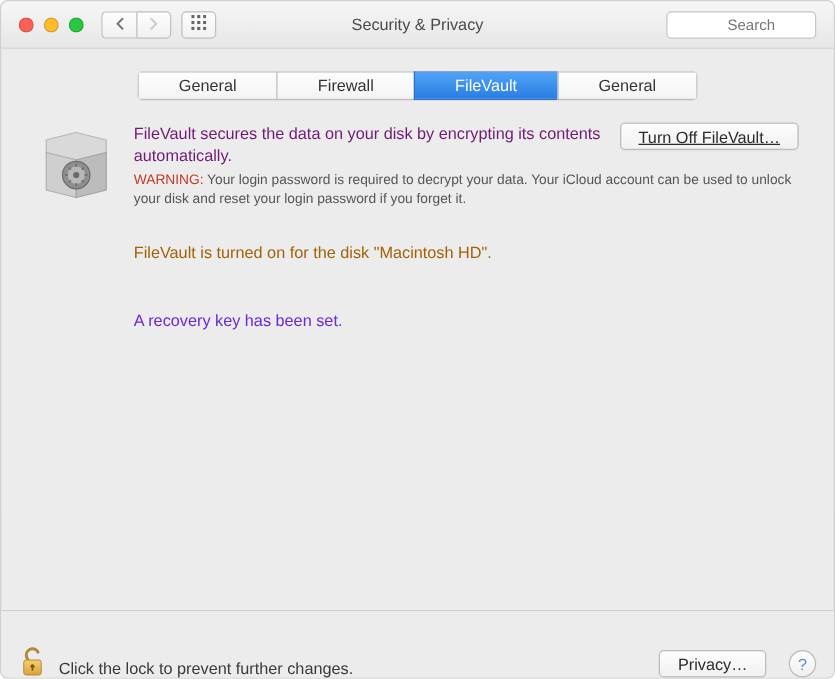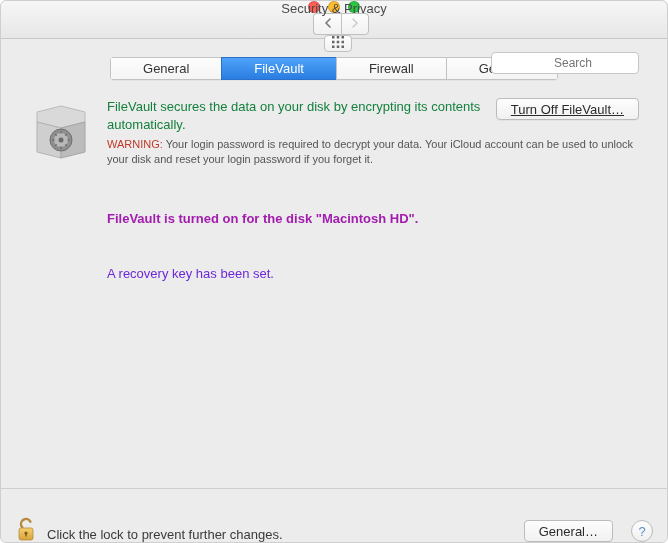--- a/index.html
+++ b/index.html
@@ -19,26 +19,25 @@
     display: flex;
     flex-direction: column;
     border: 1px solid #cfcfcf;
     border-radius: 6px;
   }
   
   .titlebar {
     height: 38px;
     display: flex;
     align-items: center;
-    padding: 0 28px;
+    padding: 0 14px;
     border-bottom: 1px solid #c8c8c8;
     background: linear-gradient(#f6f6f6, #e7e7e7);
     border-radius: 6px 6px 0 0;
     position: relative;
-    flex-direction: column;
   }
   .traffic-lights {
     display: flex;
     gap: 8px;
     align-items: center;
   }
   .tl {
     width: 12px; height: 12px; border-radius: 50%;
     border: 0.5px solid rgba(0,0,0,0.15);
   }
@@ -73,21 +72,21 @@
     left: 0; right: 0;
     text-align: center;
     font-size: 13px;
     color: #4a4a4a;
     pointer-events: none;
   }
   .search-wrap {
     margin-left: auto;
   }
   .search {
-    width: 148px; height: 22px;
+    width: 120px; height: 22px;
     border: 1px solid #c6c6c6;
     border-radius: 4px;
     background: #fff;
     padding: 0 6px 0 22px;
     font-size: 12px;
     color: #404040;
     position: relative;
   }
   .search-field {
     position: relative;
@@ -151,21 +150,21 @@
     font-size: 13px;
     line-height: 1.35;
   }
   .top-row {
     display: flex;
     align-items: flex-start;
     gap: 14px;
   }
   .intro {
     flex: 1;
-    color: #15803d;
+    color: #701a75;
   }
   .turnoff-btn {
     white-space: nowrap;
     height: 22px;
     padding: 0 14px;
     font-size: 13px;
     background: linear-gradient(#fdfdfd,#f1f1f1);
     border: 1px solid #bcbcbc;
     border-radius: 4px;
     color: #2b2b2b;
@@ -175,23 +174,22 @@
   .warning {
     margin-top: 4px;
     font-size: 11px;
     color: #555;
     line-height: 1.35;
   }
   .warning .warn-label {
     color: #c0392b;
   }
   .status-line {
-    margin-top: 43px;
-    color: #a21caf;
-    font-weight: bold;
+    margin-top: 26px;
+    color: #a16207;
   }
   .recovery-line {
     margin-top: 38px;
     color: #6d28d9;
   }
   
   .footer {
     height: 54px;
     border-top: 1px solid #cfcfcf;
     background: #ececec;
@@ -282,22 +280,22 @@
             </svg>
         </span>
         <input class="search" type="text" style="text-align: center;" placeholder="Search">
       </div>
     </div>
   </div>
 
   <div class="tabs-row">
     <div class="seg">
       <div class="seg-item">General</div>
+      <div class="seg-item">Firewall</div>
       <div class="seg-item active">FileVault</div>
-      <div class="seg-item">Firewall</div>
       <div class="seg-item">General</div>
     </div>
   </div>
 
   <div class="panel">
     <div class="content">
       <div class="pref-icon">
         <svg width="64" height="64" viewBox="0 0 64 64">
           <polygon points="32,6 56,12 56,22 32,28 8,22 8,12" fill="#d9d9d9" stroke="#bababa" stroke-width="1"></polygon>
           <polygon points="8,22 32,28 32,58 8,52" fill="#cfcfcf" stroke="#b2b2b2" stroke-width="1"></polygon>
@@ -341,17 +339,17 @@
             <stop offset="0" stop-color="#f7cf6c"></stop>
             <stop offset="1" stop-color="#d9a33a"></stop>
           </linearGradient>
         </defs>
         <circle cx="10" cy="17" r="1.6" fill="#7a5a1c"></circle>
         <rect x="9.3" y="17" width="1.4" height="3.5" fill="#7a5a1c"></rect>
       </svg>
     </div>
     <div class="footer-text">Click the lock to prevent further changes.</div>
     <div class="spacer"></div>
-    <button class="adv-btn">General…</button>
+    <button class="adv-btn">Privacy…</button>
     <div class="help-btn">?</div>
   </div>
 
 </div>
 
 </body></html>

